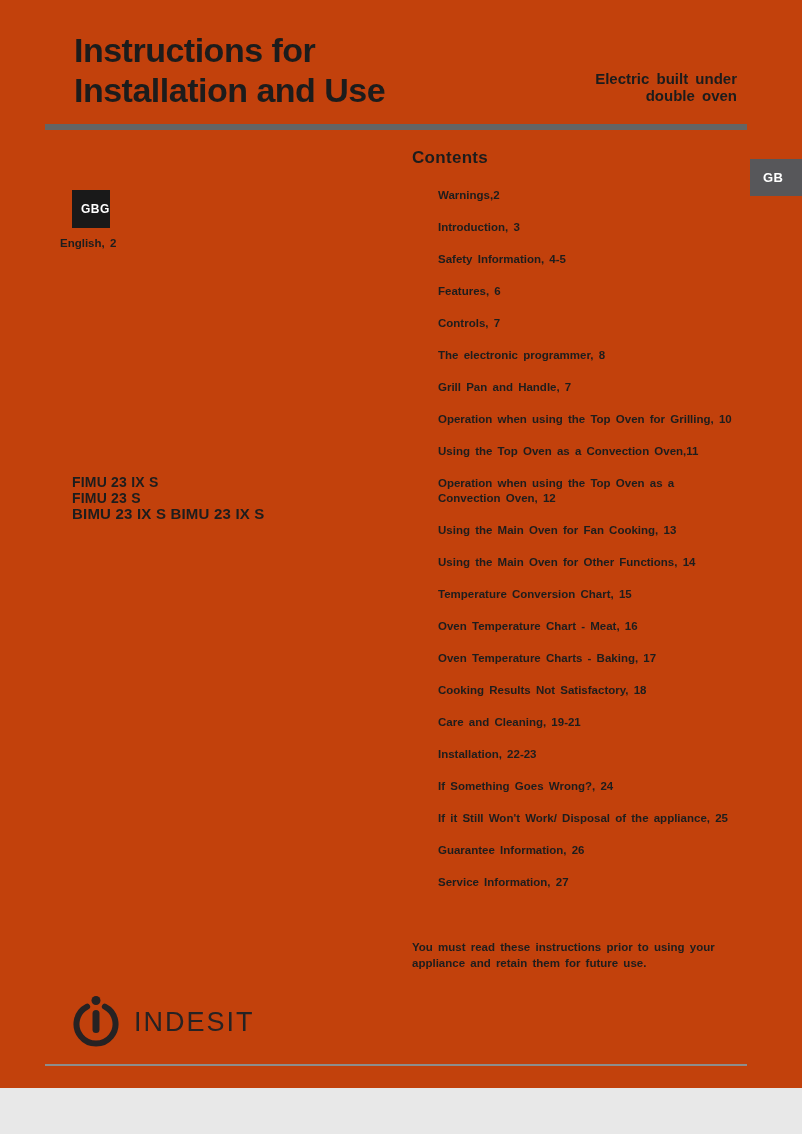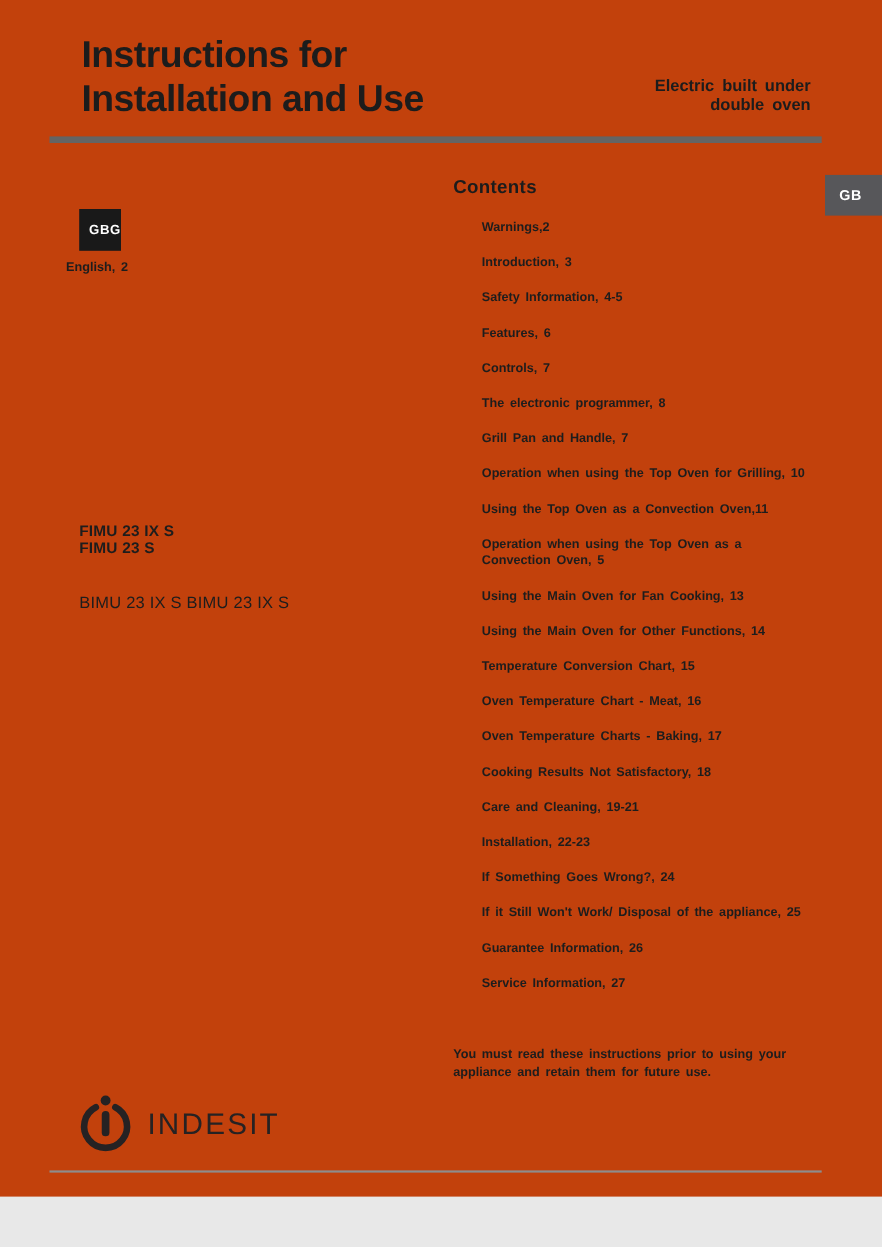--- a/index.html
+++ b/index.html
@@ -50,27 +50,27 @@
   }
   .language-label{
     position:absolute;left:60px;top:237px;
     font-size:11.5px;font-weight:bold;word-spacing:2px;
   }
   .models{
     position:absolute;left:72px;top:475px;
     font-size:14px;line-height:15.5px;
   }
   .models .m-bold{font-weight:bold;letter-spacing:0.2px;}
-  .models .m-regular{font-weight:normal;font-size:15px;letter-spacing:0.2px;margin-top:35px;}
+  .models .m-regular{font-weight:bold;font-size:15px;letter-spacing:0.2px;}
   .contents{
     position:absolute;left:412px;top:144px;width:324px;
   }
   .contents-heading{
     font-size:17px;font-weight:bold;letter-spacing:0.3px;
-    margin:16px 0 20px 0;color:#1c1c1c;
+    margin:4px 0 20px 0;color:#1c1c1c;
   }
   .toc-item{
     font-size:11.5px;font-weight:bold;line-height:15px;
     word-spacing:2px;margin-bottom:17px;color:#1d1d1d;margin-left:26px;
   }
   .note{
     font-size:11.5px;font-weight:bold;line-height:15.5px;
     word-spacing:2px;margin-top:50px;color:#1d1d1d;
   }
   .logo{
@@ -120,21 +120,21 @@
     <h2 class="contents-heading">Contents</h2>
     <div class="toc-item">Warnings,2</div>
     <div class="toc-item">Introduction, 3</div>
     <div class="toc-item">Safety Information, 4-5</div>
     <div class="toc-item">Features, 6</div>
     <div class="toc-item">Controls, 7</div>
     <div class="toc-item">The electronic programmer, 8</div>
     <div class="toc-item">Grill Pan and Handle, 7</div>
     <div class="toc-item">Operation when using the Top Oven for Grilling, 10</div>
     <div class="toc-item">Using the Top Oven as a Convection Oven,11</div>
-    <div class="toc-item">Operation when using the Top Oven as a Convection Oven, 5</div>
+    <div class="toc-item">Operation when using the Top Oven as a Convection Oven, 12</div>
     <div class="toc-item">Using the Main Oven for Fan Cooking, 13</div>
     <div class="toc-item">Using the Main Oven for Other Functions, 14</div>
     <div class="toc-item">Temperature Conversion Chart, 15</div>
     <div class="toc-item">Oven Temperature Chart - Meat, 16</div>
     <div class="toc-item">Oven Temperature Charts - Baking, 17</div>
     <div class="toc-item">Cooking Results Not Satisfactory, 18</div>
     <div class="toc-item">Care and Cleaning, 19-21</div>
     <div class="toc-item">Installation, 22-23</div>
     <div class="toc-item">If Something Goes Wrong?, 24</div>
     <div class="toc-item">If it Still Won't Work/ Disposal of the appliance, 25</div>

